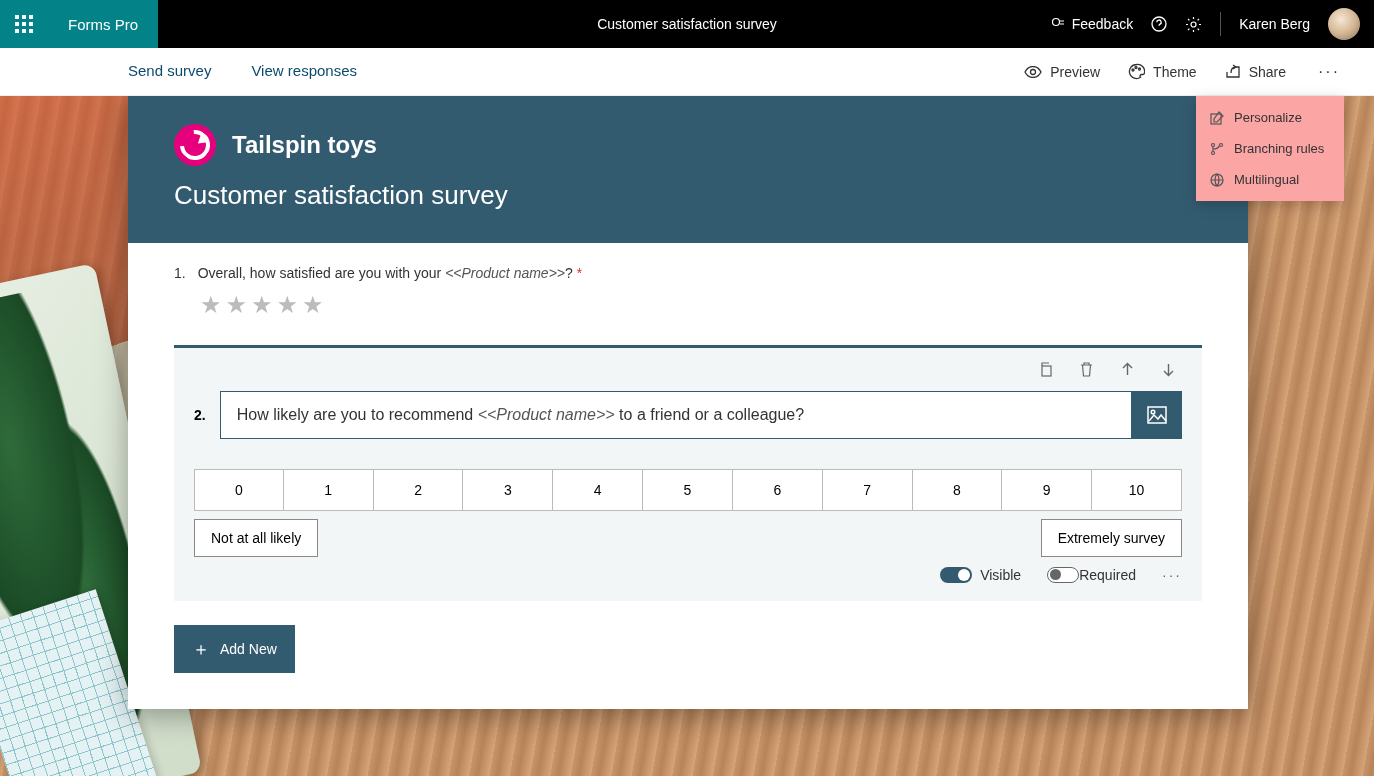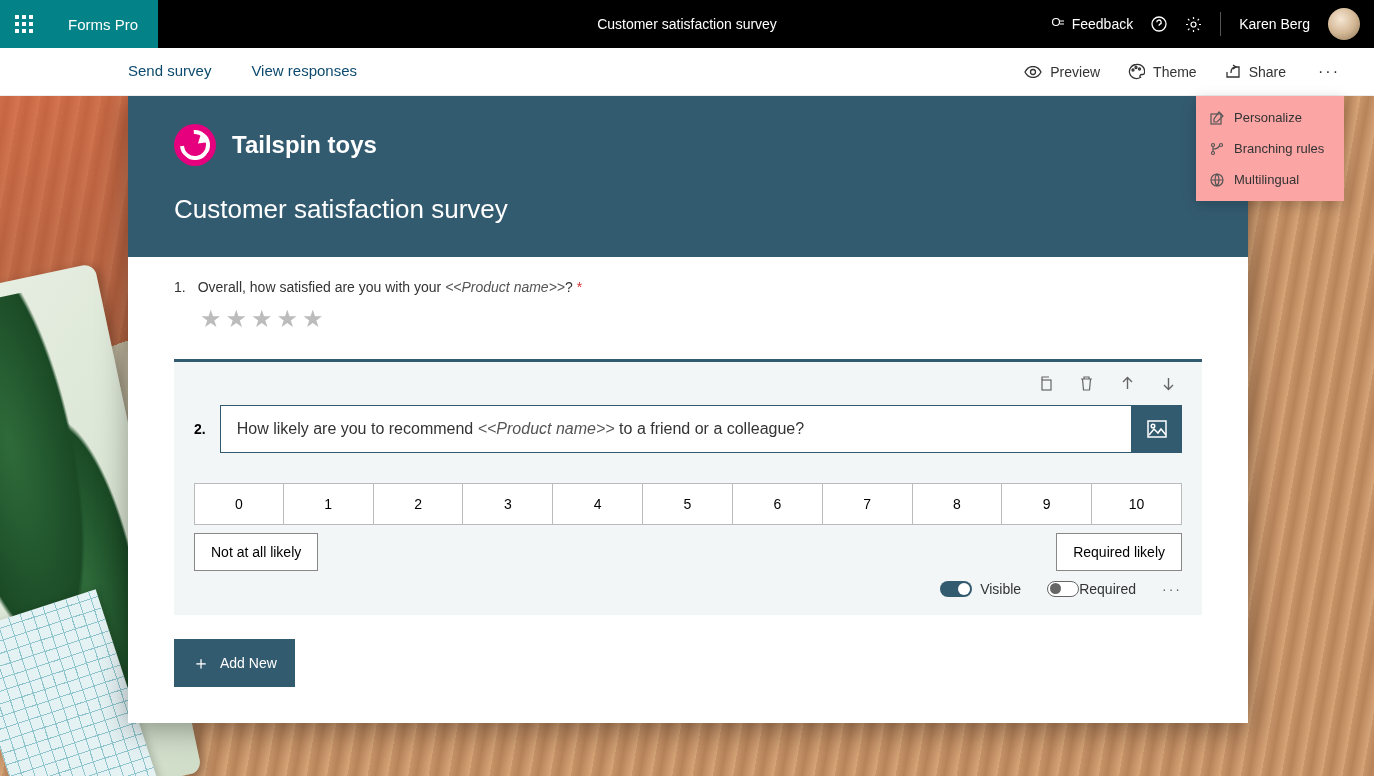--- a/index.html
+++ b/index.html
@@ -29,21 +29,21 @@
 .workspace { position: absolute; top: 96px; left: 0; right: 0; bottom: 0; overflow: hidden; }
 .bg-wood { position: absolute; inset: 0; background: repeating-linear-gradient(100deg,#c8946a 0,#b7845a 8px,#c8946a 14px,#d5a577 20px); }
 .bg-wood::before { content:''; position:absolute; left:0; top:0; width:130px; height:100%; background: linear-gradient(160deg,#d84a2b 0%,#a33a22 40%, transparent 40%), linear-gradient(200deg,#c7e8e0 50%,#9fd4c9 70%, transparent 70%); opacity:0.5;}
 .bg-desk-left { position:absolute; left:-30px; top:180px; width:180px; height:520px; background: linear-gradient(135deg,#e8f0e4 0%, #d0ddc8 100%); border-radius: 12px; transform: rotate(-12deg); box-shadow: 4px 4px 12px rgba(0,0,0,0.25);}
 .bg-desk-left::after{content:'';position:absolute;inset:14px; background: radial-gradient(ellipse at 30% 30%, #2f6b3a 0%, #1a4a25 40%, transparent 42%), radial-gradient(ellipse at 60% 60%, #2f6b3a 0%, #1a4a25 38%, transparent 40%);}
 .bg-grid { position:absolute; left:-10px; bottom:-30px; width:140px; height:200px; transform: rotate(-18deg); background: repeating-linear-gradient(0deg,#8ec5cc 0,#8ec5cc 1px,transparent 1px,transparent 12px), repeating-linear-gradient(90deg,#8ec5cc 0,#8ec5cc 1px,transparent 1px,transparent 12px), #e5f2f4; box-shadow: 2px 2px 8px rgba(0,0,0,0.2);}
 
 .canvas { position: absolute; left: 128px; top: 0; width: 1120px; background: #fff; box-shadow: 0 6px 28px rgba(0,0,0,0.35); }
 
 .survey-header { background: #335b70; color: #fff; padding: 28px 46px 32px; }
-.brand-row { display: flex; align-items: center; gap: 16px; margin-bottom: 28px; }
+.brand-row { display: flex; align-items: center; gap: 16px; margin-bottom: 14px; }
 .brand-logo { width: 42px; height: 42px; border-radius: 50%; background: #e6007e; position:relative; display:flex; align-items:center; justify-content:center;}
 .brand-logo::before{content:'';position:absolute;width:22px;height:22px;border:4px solid #fff;border-radius:50%;border-left-color:transparent; transform:rotate(40deg);}
 .brand-logo::after{content:'';position:absolute;right:11px;top:12px;width:0;height:0;border-style:solid;border-width:5px 8px 5px 0;border-color:transparent #fff transparent transparent; transform:rotate(-40deg);}
 .brand-name { font-size: 24px; font-weight: 600; }
 .survey-title { font-size: 26px; font-weight: 300; }
 
 .questions { background: #fff; padding: 22px 46px 8px; }
 .q1 { display: flex; gap: 12px; font-size: 14px; color: #333; }
 .q-num { font-weight: 400; }
 .q1-text .ph { font-style: italic; color: #555; }
@@ -259,21 +259,21 @@
           <div class="nps-cell">4</div>
           <div class="nps-cell">5</div>
           <div class="nps-cell">6</div>
           <div class="nps-cell">7</div>
           <div class="nps-cell">8</div>
           <div class="nps-cell">9</div>
           <div class="nps-cell">10</div>
         </div>
         <div class="nps-labels">
           <div class="nps-label">Not at all likely</div>
-          <div class="nps-label">Required likely</div>
+          <div class="nps-label">Extremely survey</div>
         </div>
       </div>
 
       <div class="q2-footer">
         <span style="display:flex;align-items:center;gap:8px;">
           <span class="toggle on"></span>
           <span>Visible</span>
         </span>
         <span style="display:flex;align-items:center;gap:0;">
           <span class="toggle off"></span>

